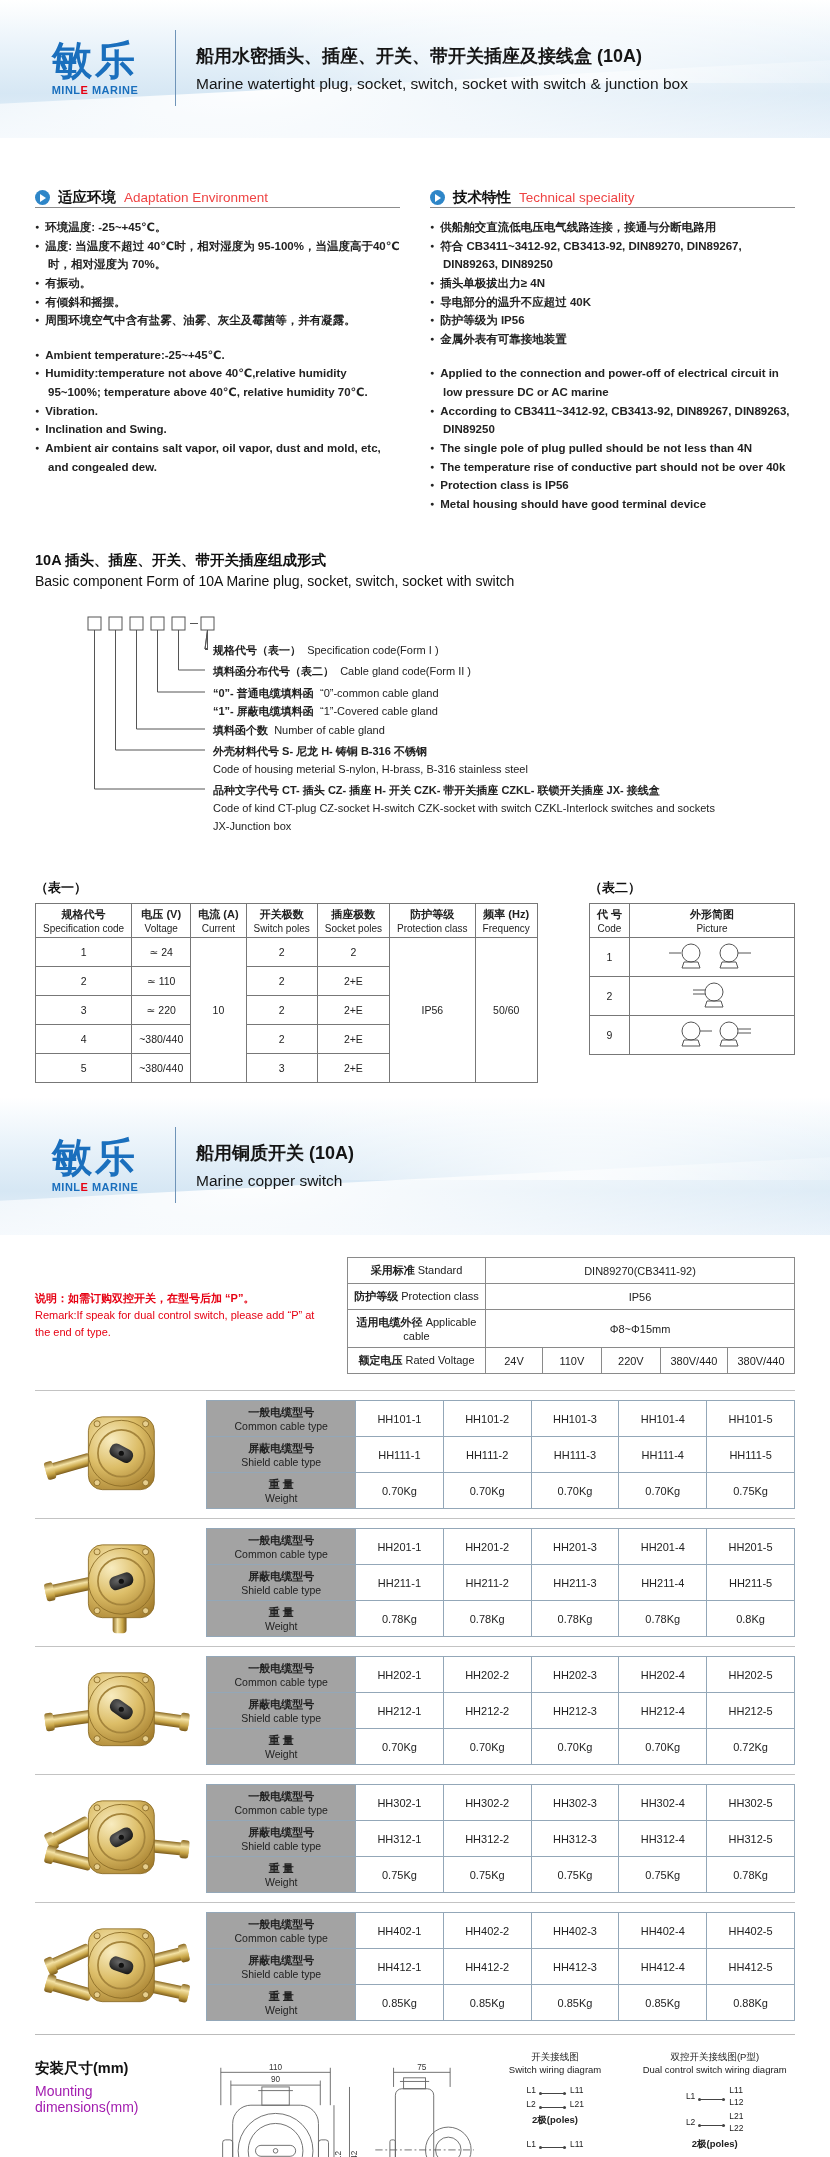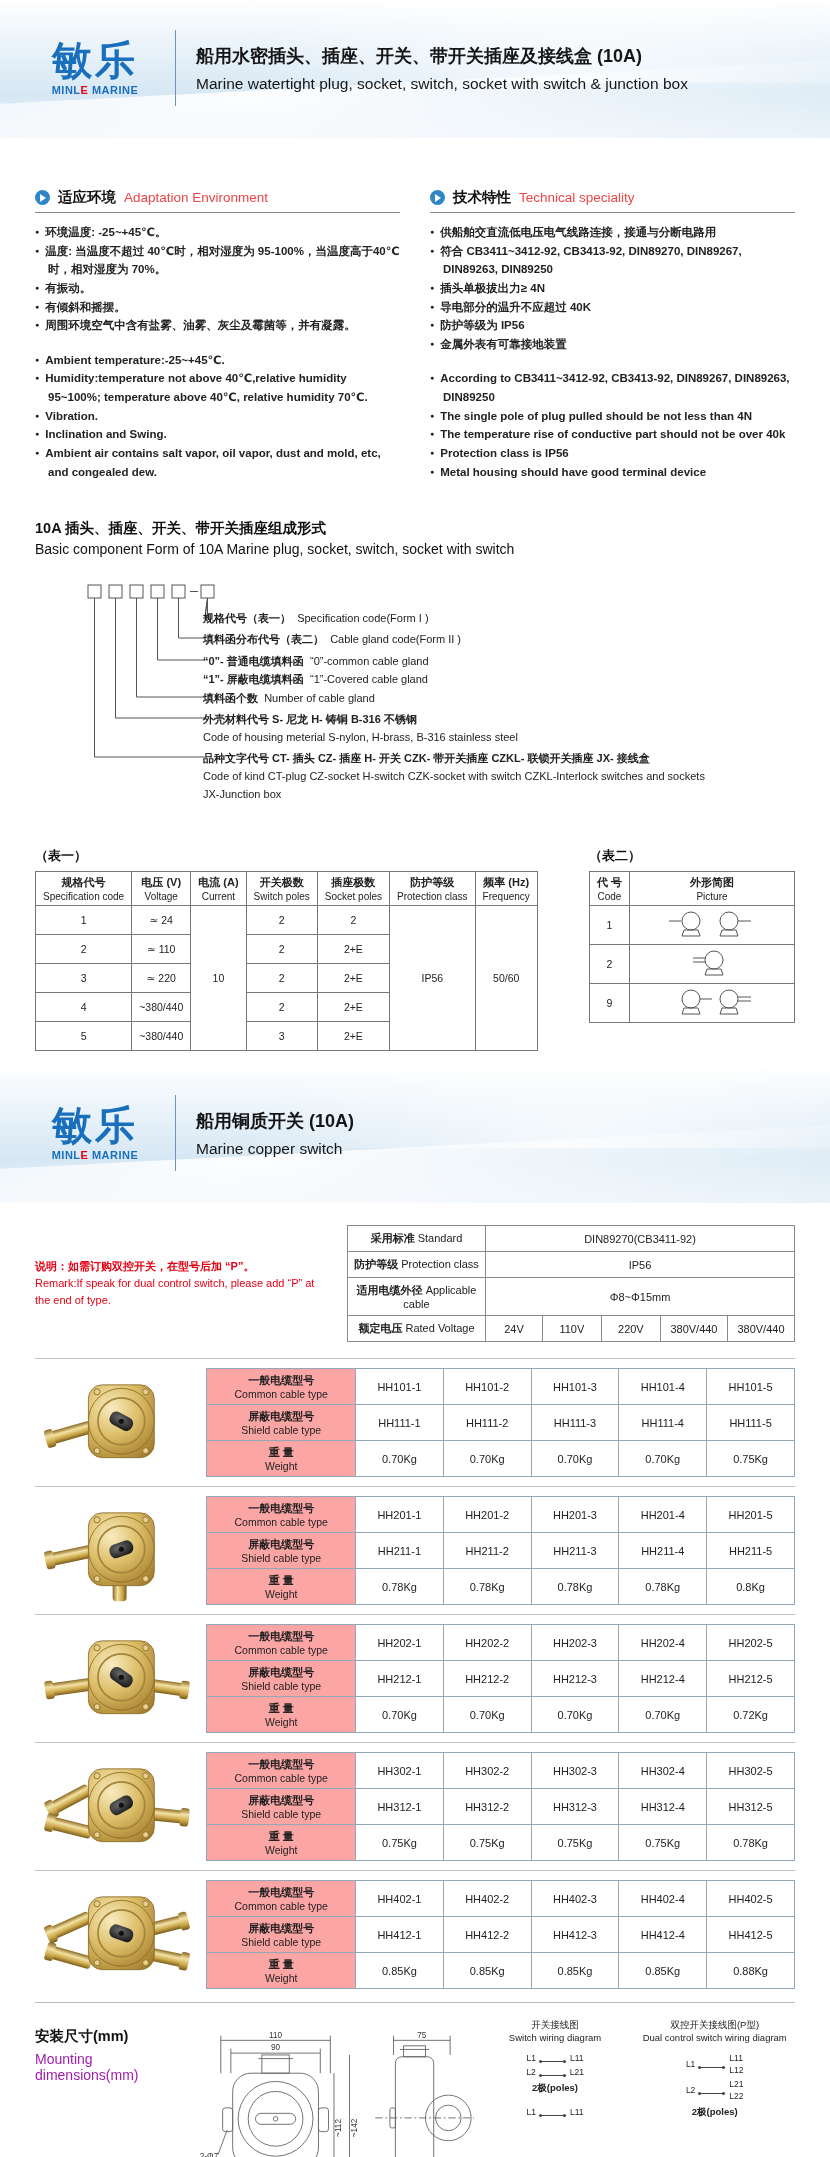--- a/index.html
+++ b/index.html
@@ -19,36 +19,36 @@
   .logo-en{font-size:11px;font-weight:bold;color:#1a6fbd;letter-spacing:.5px;margin-top:4px;}
   .red{color:#e60012;}
   .vdiv{width:1px;height:76px;background:#6f94b8;margin:0 20px 0 20px;}
   .t-cn{font-size:18px;font-weight:bold;color:#151515;margin-bottom:7px;}
   .t-en{font-size:15.5px;color:#151515;}
   
   .content{padding:0 35px;}
   .cols{display:flex;gap:30px;margin-top:50px;}
   .col{flex:1;min-width:0;}
   .shead{display:flex;align-items:center;gap:8px;border-bottom:1px solid #8c8c8c;
-         padding-bottom:5px;margin-bottom:10px;}
+         margin-bottom:10px;}
   .picon{width:15px;height:15px;border-radius:50%;background:#2e86c8;position:relative;flex:0 0 auto;}
   .picon::after{content:"";position:absolute;left:5px;top:3.5px;border-left:6px solid #fff;
          border-top:4px solid transparent;border-bottom:4px solid transparent;}
   .shead .cn{font-weight:bold;font-size:14.5px;color:#111;}
   .shead .en{font-size:13.5px;color:#ef4444;}
   ul.bullets{list-style:none;margin:0 0 16px;padding:0;font-size:11.5px;color:#222;line-height:1.62;}
   ul.bullets li{padding-left:13px;text-indent:-13px;font-weight:bold;}
   ul.bullets li::before{content:"●";font-size:7px;vertical-align:2px;margin-right:6px;}
   
   .compform{margin-top:22px;}
   .cf-title-cn{font-weight:bold;font-size:14.5px;color:#111;}
   .cf-title-en{font-size:14px;margin-top:3px;color:#111;}
   .diagram{position:relative;height:238px;margin-top:24px;}
   .diagram svg{position:absolute;left:20px;top:0;}
-  .dlabel{position:absolute;left:168px;font-size:11px;white-space:nowrap;line-height:18px;color:#222;}
+  .dlabel{position:absolute;left:178px;font-size:11px;white-space:nowrap;line-height:18px;color:#222;}
   .dlabel .cn{font-weight:bold;}
   
   .forms{display:flex;justify-content:space-between;align-items:flex-start;margin-top:28px;}
   .fcap{font-size:13px;font-weight:bold;margin-bottom:6px;color:#111;}
   table.grid{border-collapse:collapse;}
   .grid th,.grid td{border:1px solid #777;text-align:center;padding:3px 7px;font-size:10.5px;color:#222;}
   .grid th .cn{font-weight:bold;display:block;font-size:11px;}
   .grid th .en{font-weight:normal;font-size:10px;}
   .grid td{height:22px;}
   .pictcell{width:150px;}
@@ -61,21 +61,21 @@
   .spectable th,.spectable td{border:1px solid #8a8a8a;font-size:11px;padding:5px 6px;text-align:center;color:#222;}
   .spectable th{width:168px;font-weight:normal;}
   .spectable th .cn{font-weight:bold;}
   .spectable td{width:58px;}
   
   .products{margin-top:16px;}
   .product{display:flex;align-items:center;border-top:1px solid #c3c3c3;padding:9px 0;}
   .photo{width:178px;display:flex;justify-content:center;align-items:center;}
   .pimg{width:152px;height:104px;}
   table.ptable{border-collapse:collapse;margin-left:8px;}
-  .ptable th{background:#fca5a5;border:1px solid #93a7b8;width:152px;padding:4px 6px;font-size:11px;color:#222;}
+  .ptable th{background:#a3a3a3;border:1px solid #93a7b8;width:152px;padding:4px 6px;font-size:11px;color:#222;}
   .ptable th .cn{font-weight:bold;display:block;}
   .ptable th .en{font-weight:normal;font-size:10.5px;}
   .ptable td{border:1px solid #93a7b8;width:86px;text-align:center;font-size:11px;padding:7px 4px;background:#fff;color:#222;}
   
   .mounting{display:flex;gap:10px;border-top:1px solid #bbb;margin-top:4px;padding:16px 0 0;}
   .mtitle{width:168px;padding-top:8px;}
   .mtitle .cn{font-weight:bold;font-size:14.5px;margin-bottom:5px;color:#111;}
   .mtitle .en{font-size:14px;color:#a21caf;}
   svg.tech line,svg.tech rect,svg.tech circle,svg.tech path{stroke:#666;fill:none;stroke-width:1;}
   svg.tech text{fill:#333;font-size:9px;stroke:none;font-family:"Liberation Sans",sans-serif;}
@@ -166,20 +166,21 @@
         </div>
         <ul class="bullets">
             <li>供船舶交直流低电压电气线路连接，接通与分断电路用</li>
             <li>符合 CB3411~3412-92, CB3413-92, DIN89270, DIN89267, DIN89263, DIN89250</li>
             <li>插头单极拔出力≥ 4N</li>
             <li>导电部分的温升不应超过 40K</li>
             <li>防护等级为 IP56</li>
             <li>金属外表有可靠接地装置</li>
           </ul>
         <ul class="bullets">
+            <li>Applied to the connection and power-off of electrical circuit in low pressure DC or AC marine</li>
             <li>According to CB3411~3412-92, CB3413-92, DIN89267, DIN89263, DIN89250</li>
             <li>The single pole of plug pulled should be not less than 4N</li>
             <li>The temperature rise of conductive part should not be over 40k</li>
             <li>Protection class is IP56</li>
             <li>Metal housing should have good terminal device</li>
           </ul>
       </div>
     </div>
 
     <section class="compform">

